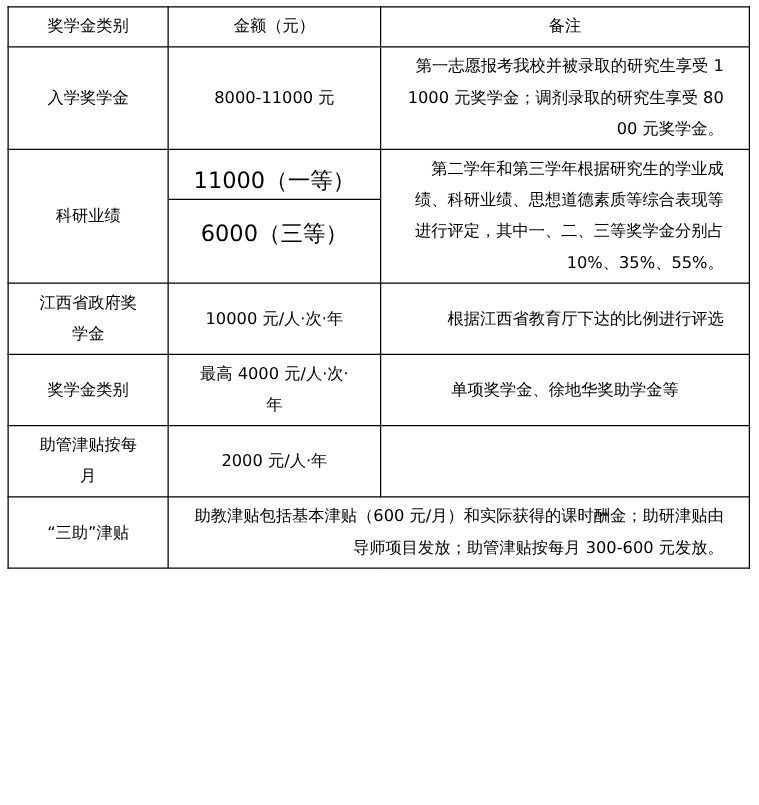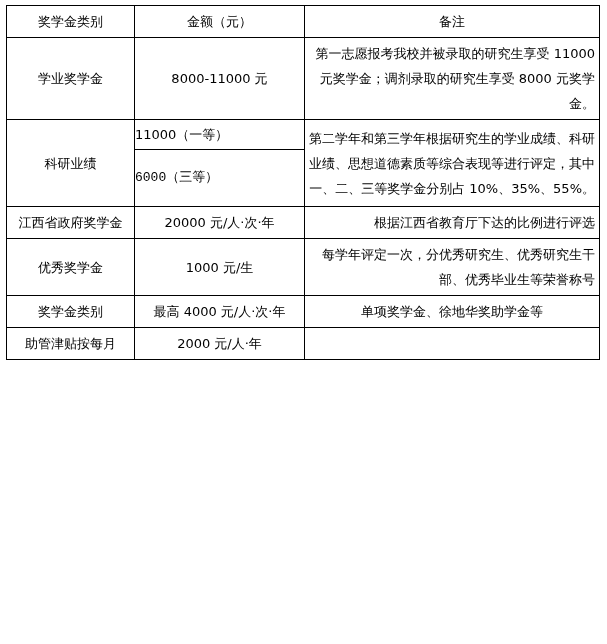--- a/index.html
+++ b/index.html
@@ -21,21 +21,21 @@
   table.award-table {
     border-collapse: collapse;
     width: 593px;
     margin: 5px 0 0 6px;
     table-layout: fixed;
   }
   table.award-table td {
     border: 1px solid #000000;
     font-size: 13px;
     line-height: 25px;
-    padding: 3px 4px;
+    padding: 3px 20px;
     vertical-align: middle;
     word-break: break-all;
   }
   .col-a { width: 128px; }
   .col-b { width: 170px; }
   .col-c { width: 295px; }
 
   .center { text-align: center; }
   .left { text-align: right; }
 
@@ -43,21 +43,22 @@
 
   
   table.inner {
     border-collapse: collapse;
     width: 100%;
     margin: 0;
   }
   table.inner td {
     border: 0;
     border-bottom: 1px solid #000000;
-    font-size: 13px;
+    text-align: center;
+    font-size: 18px;
     line-height: 25px;
     padding: 2px 0;
   }
   table.inner tr:last-child td {
     border-bottom: 0;
   }
   .tall-note {
     line-height: 26px;
   }
   .small-pad { padding-left: 2px; padding-right: 2px; }
@@ -73,63 +74,62 @@
       <col class="col-c">
     </colgroup>
     <tbody>
       <tr>
         <td class="center">奖学金类别</td>
         <td class="center">金额（元）</td>
         <td class="center">备注</td>
       </tr>
 
       <tr>
-        <td class="center">学业奖学金</td>
+        <td class="center">入学奖学金</td>
         <td class="center">8000-11000 元</td>
         <td class="left cell-pad-left tall-note">第一志愿报考我校并被录取的研究生享受 11000 元奖学金；调剂录取的研究生享受 8000 元奖学金。</td>
       </tr>
 
       <tr>
         <td class="center">科研业绩</td>
         <td class="small-pad" style="padding:0;">
           <table class="inner">
             <tbody>
               <tr>
                 <td>11000（一等）</td>
               </tr>
               <tr>
-                <td style="line-height:52px;font-family:Liberation Mono, monospace;">6000（三等）</td>
+                <td style="line-height:52px;">6000（三等）</td>
               </tr>
             </tbody>
           </table>
         </td>
         <td class="left cell-pad-left tall-note">第二学年和第三学年根据研究生的学业成绩、科研业绩、思想道德素质等综合表现等进行评定，其中一、二、三等奖学金分别占 10%、35%、55%。</td>
       </tr>
 
 
       <tr>
         <td class="center">江西省政府奖学金</td>
-        <td class="center">20000 元/人·次·年</td>
+        <td class="center">10000 元/人·次·年</td>
         <td class="left cell-pad-left">根据江西省教育厅下达的比例进行评选</td>
       </tr>
 
-      <tr>
-        <td class="center">优秀奖学金</td>
-        <td class="center">1000 元/生</td>
-        <td class="left cell-pad-left">每学年评定一次，分优秀研究生、优秀研究生干部、优秀毕业生等荣誉称号</td>
-      </tr>
 
       <tr>
         <td class="center">奖学金类别</td>
         <td class="center small-pad">最高 4000 元/人·次·年</td>
         <td class="center">单项奖学金、徐地华奖助学金等</td>
       </tr>
 
 
       <tr>
         <td class="center">助管津贴按每月</td>
         <td class="center">2000 元/人·年</td>
         <td class="left cell-pad-left"></td>
       </tr>
 
+      <tr>
+        <td class="center">“三助”津贴</td>
+        <td class="left cell-pad-left" colspan="2">助教津贴包括基本津贴（600 元/月）和实际获得的课时酬金；助研津贴由导师项目发放；助管津贴按每月 300-600 元发放。</td>
+      </tr>
     </tbody>
   </table>
 </div>
 
 </body></html>

